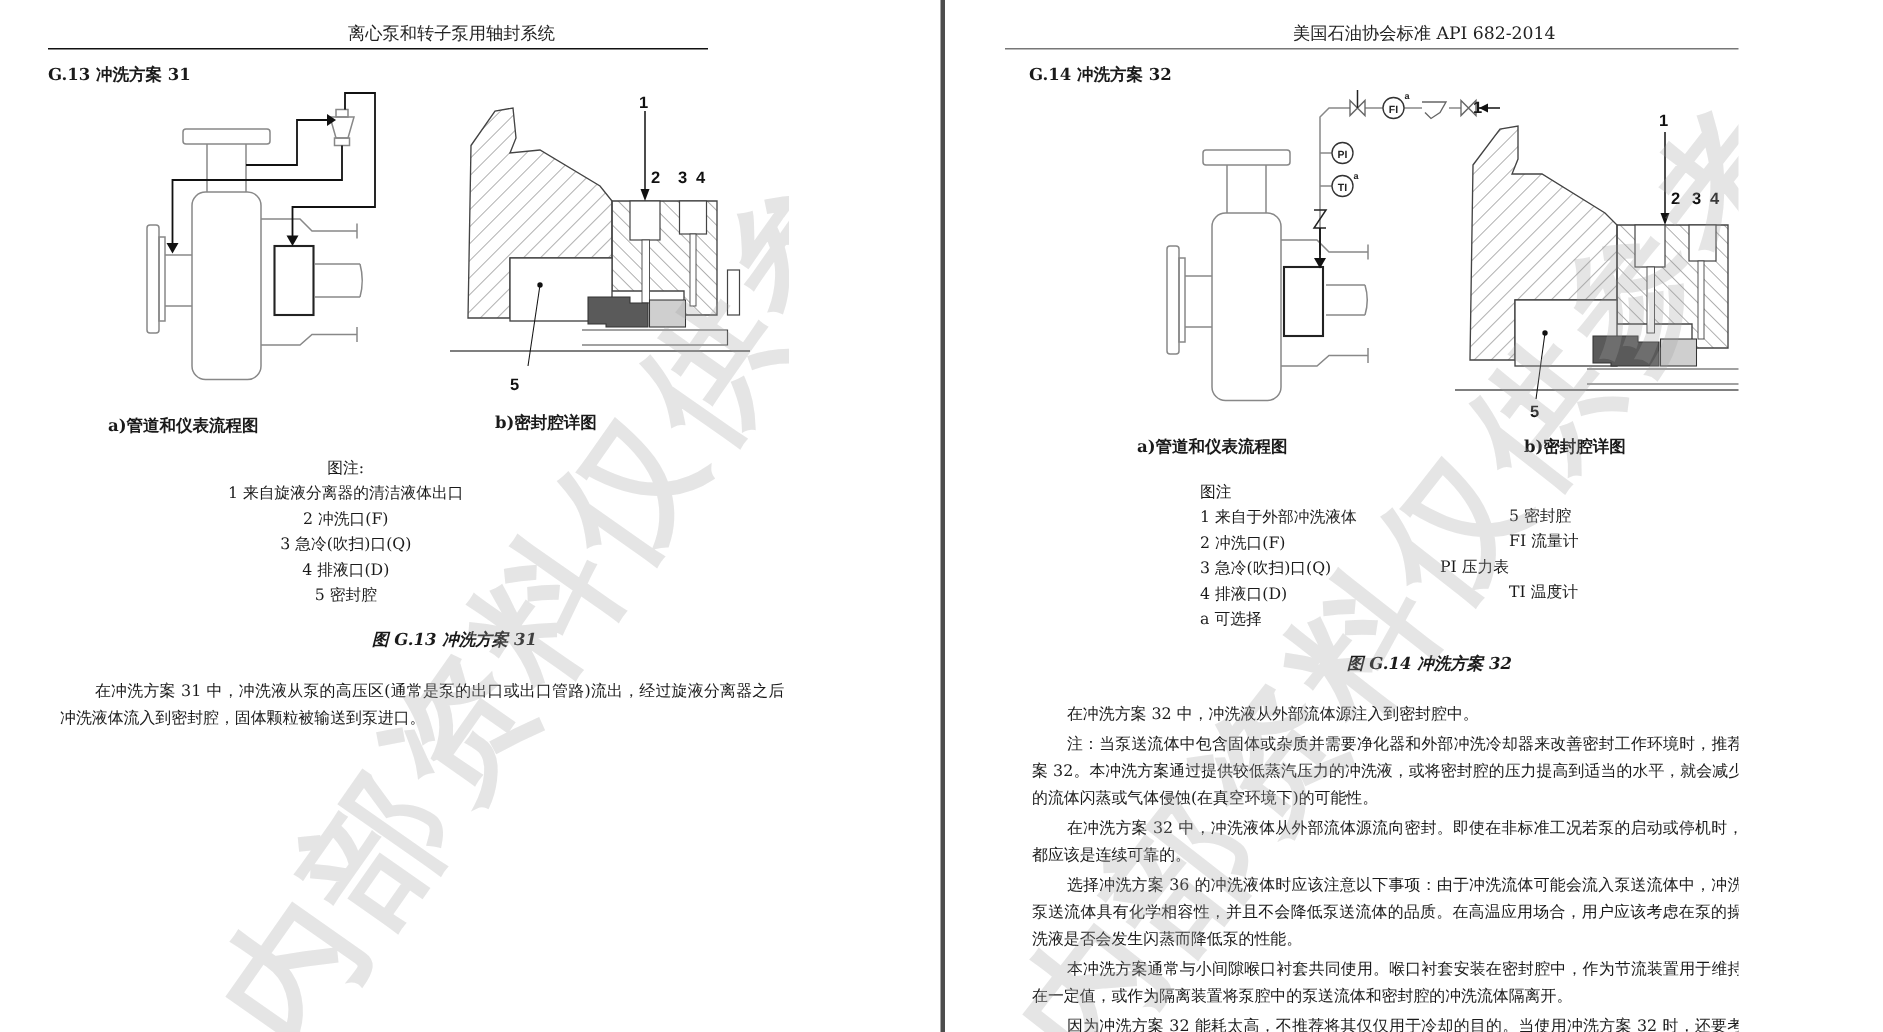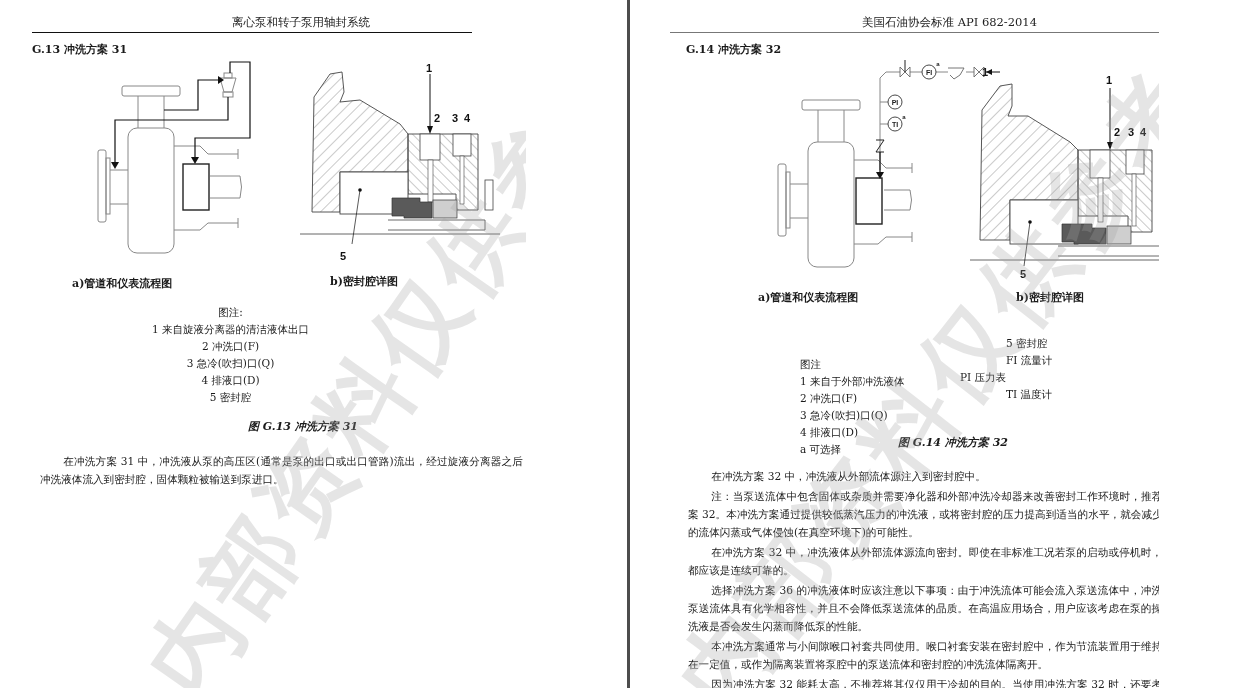--- a/index.html
+++ b/index.html
@@ -239,21 +239,21 @@
         <text x="146" y="14">1</text>
         <text x="154" y="66">2</text>
         <text x="168" y="66">3</text>
         <text x="180" y="66">4</text>
         <text x="60" y="208">5</text>
       </g>
     </svg>
   </div>
   <div class="subcap" style="left:386px; top:290px;">b)密封腔详图</div>
 
-  <div class="legend" style="left:170px; top:320px;margin-top:36px;">
+  <div class="legend" style="left:170px; top:320px;">
     <div>图注</div>
     <div>1  来自于外部冲洗液体</div>
     <div>2  冲洗口(F)</div>
     <div>3  急冷(吹扫)口(Q)</div>
     <div>4  排液口(D)</div>
     <div>a  可选择</div>
   </div>
   <div class="legend-grid" style="left:0; top:0;">
     <span style="left:376px; top:337px;">5  密封腔</span>
     <span style="left:376px; top:354px;">FI  流量计</span>

